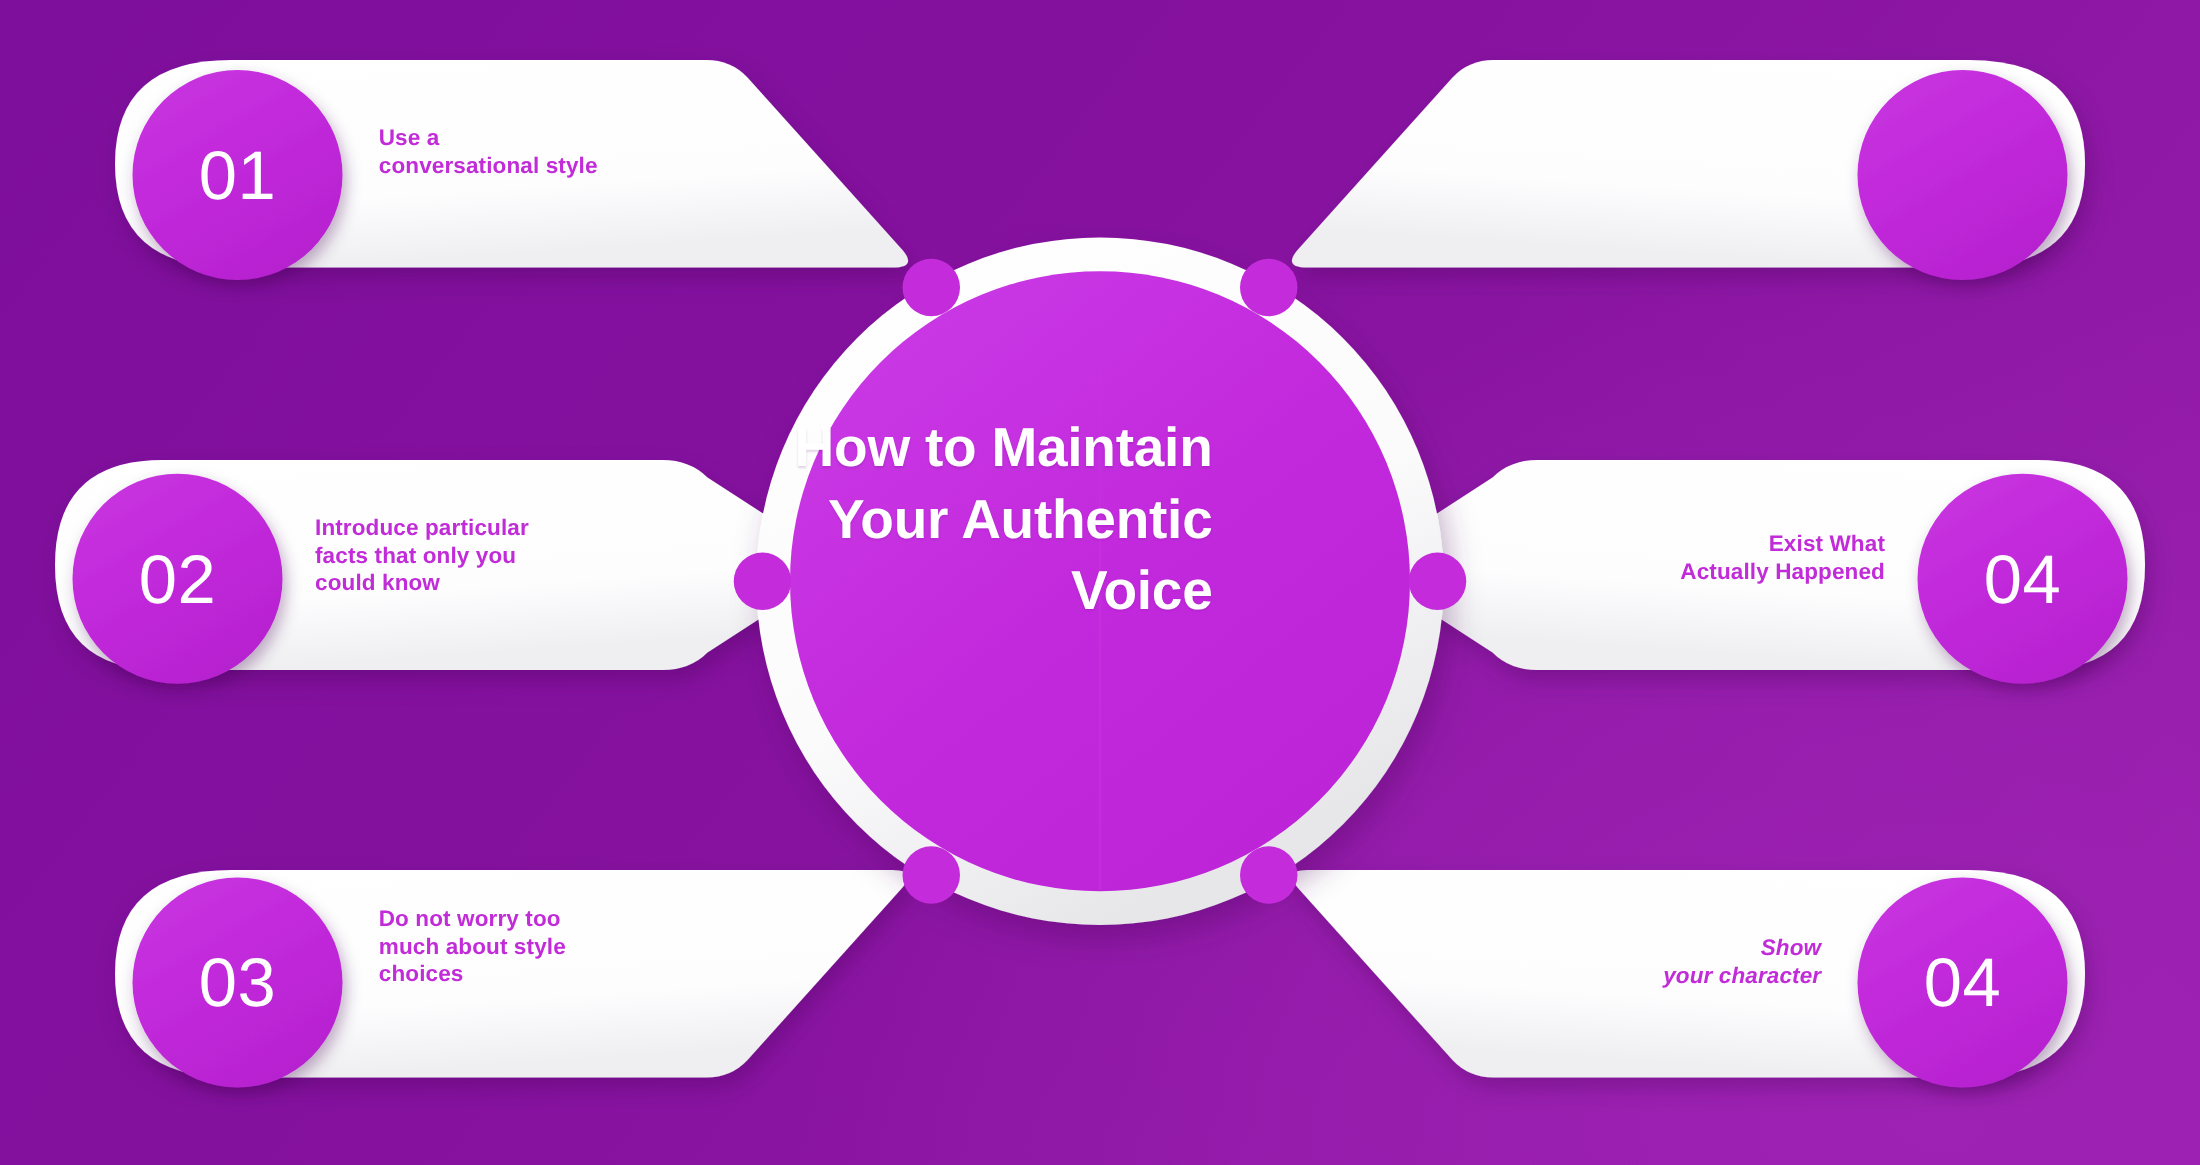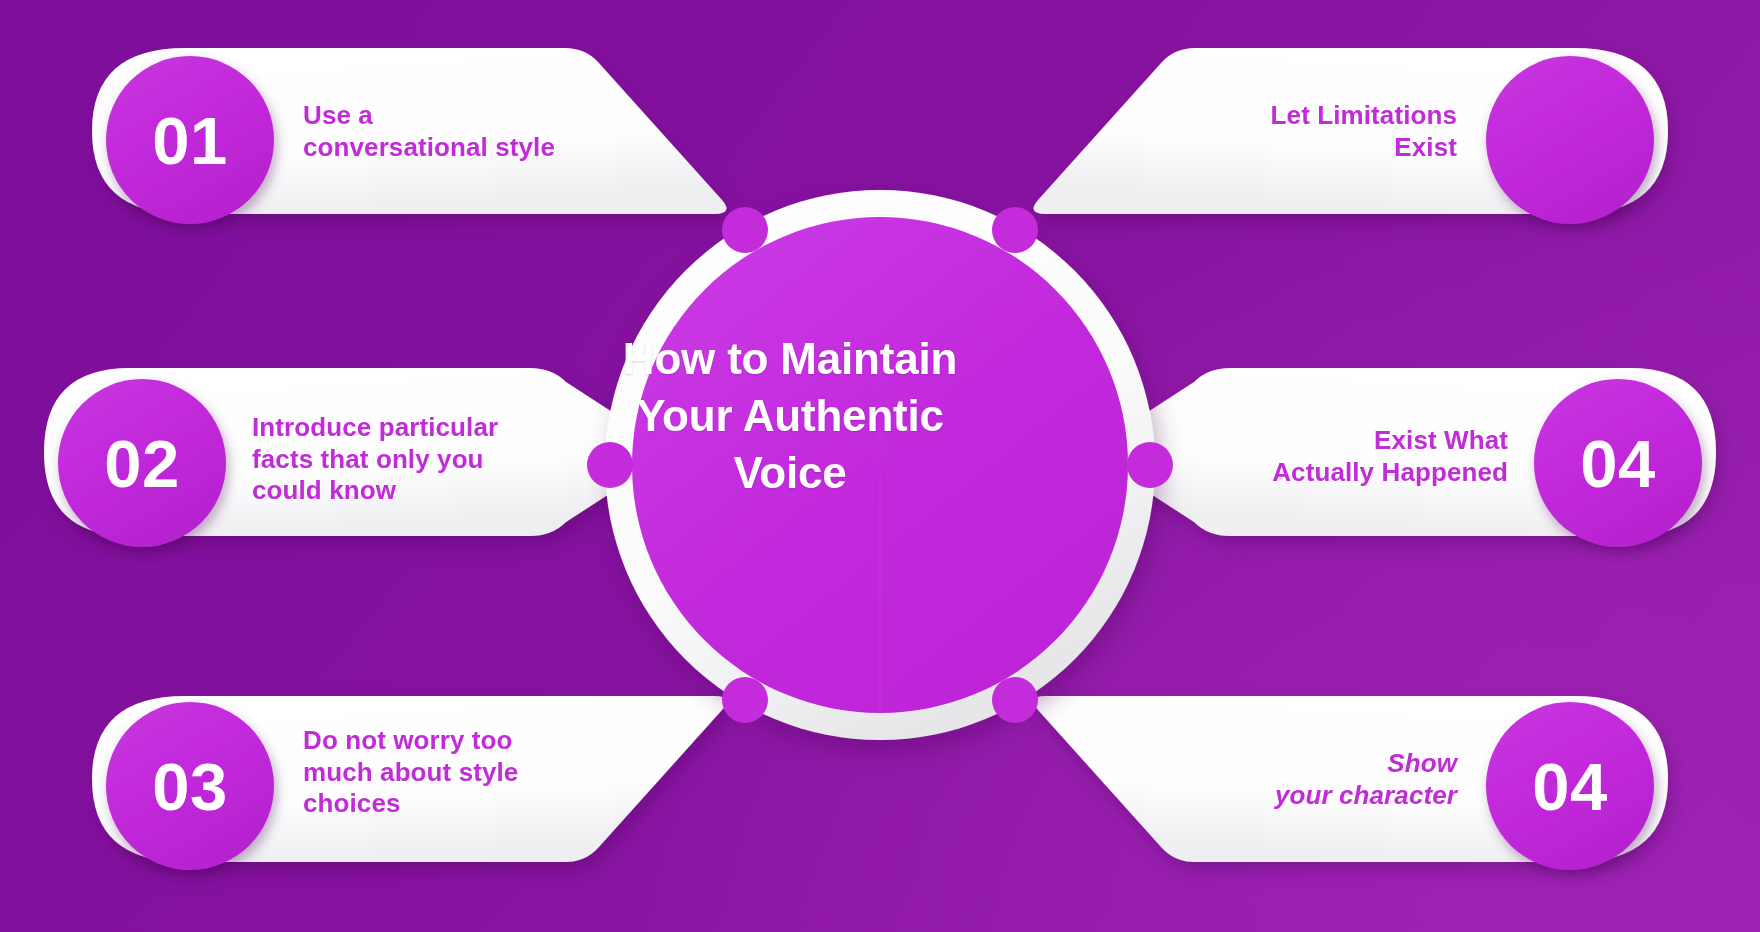--- a/index.html
+++ b/index.html
@@ -18,49 +18,49 @@
     overflow:hidden;
   }
 
   
   #stage { position:absolute; inset:0; width:1760px; height:932px; display:block; }
 
   .card-text {
     position:absolute;
     color:#C12BD8;
     font-weight:700;
-    font-size:26px;
+    font-size:18px;
     line-height:1.22;
     letter-spacing:0.1px;
     white-space:pre-line;
   }
   .card-text.left  { text-align:left; }
   .card-text.right { text-align:right; }
 
   .num {
     position:absolute;
     color:#FFFFFF;
-    font-weight:700;
-    font-size:67px;
+    font-weight:400;
+    font-size:55px;
     letter-spacing:0.5px;
     line-height:1;
     display:flex;
     align-items:center;
     justify-content:center;
     width:100%; height:100%;
     top:0; left:0;
     pointer-events:none;
   }
   .num-wrap { position:absolute; }
 
   #center-title {
     position:absolute;
     left:610px; top:330px;
     width:360px;
-    text-align:center;
+    text-align:right;
     color:#FFFFFF;
     font-weight:700;
     font-size:44px;
     line-height:1.30;
     letter-spacing:-0.2px;
     white-space:pre-line;
     text-shadow:0 1px 2px rgba(90,0,110,0.18);
   }
 </style>
 </head>
@@ -256,20 +256,18 @@
   <div class="card-text left" style="left:303px; top:725px; width:300px;">Do not worry too
 much about style
 choices</div>
 
   <div class="card-text right" style="left:1157px; top:748px; width:300px;font-style:italic;">Show
 your character</div>
 
   <div class="card-text right" style="left:1208px; top:425px; width:300px;">Exist What
 Actually Happened</div>
 
-  <div class="card-text right" style="left:1157px; top:100px; width:300px;">Let Limitations
-Exist</div>
 
   <div id="center-title">How to Maintain
 Your Authentic
 Voice</div>
 
 </div>
 
 </body></html>

